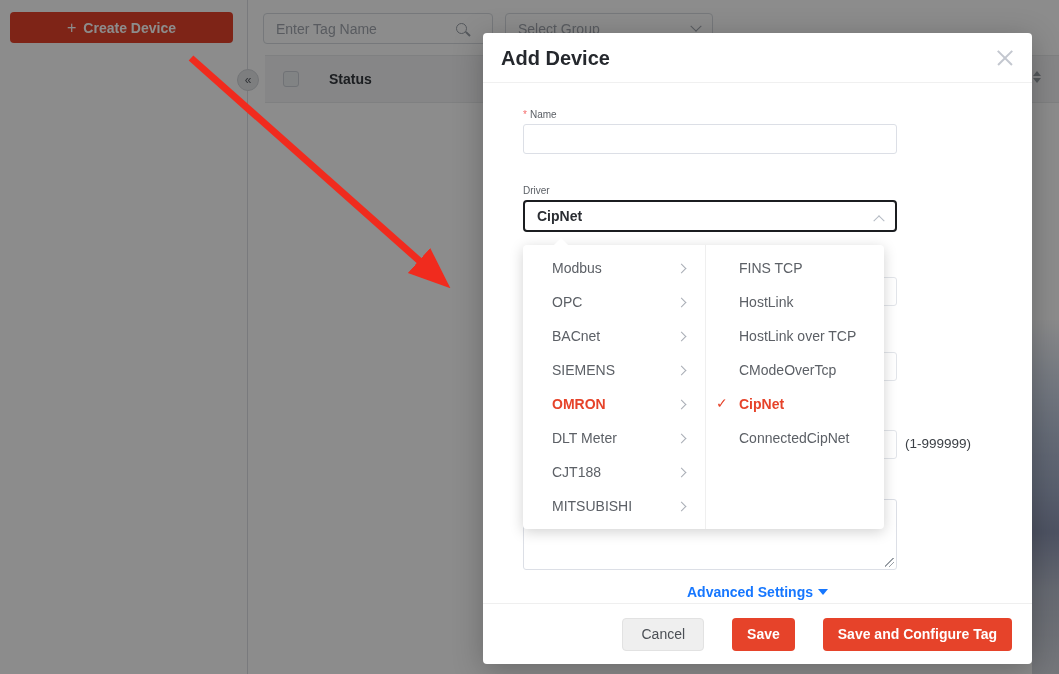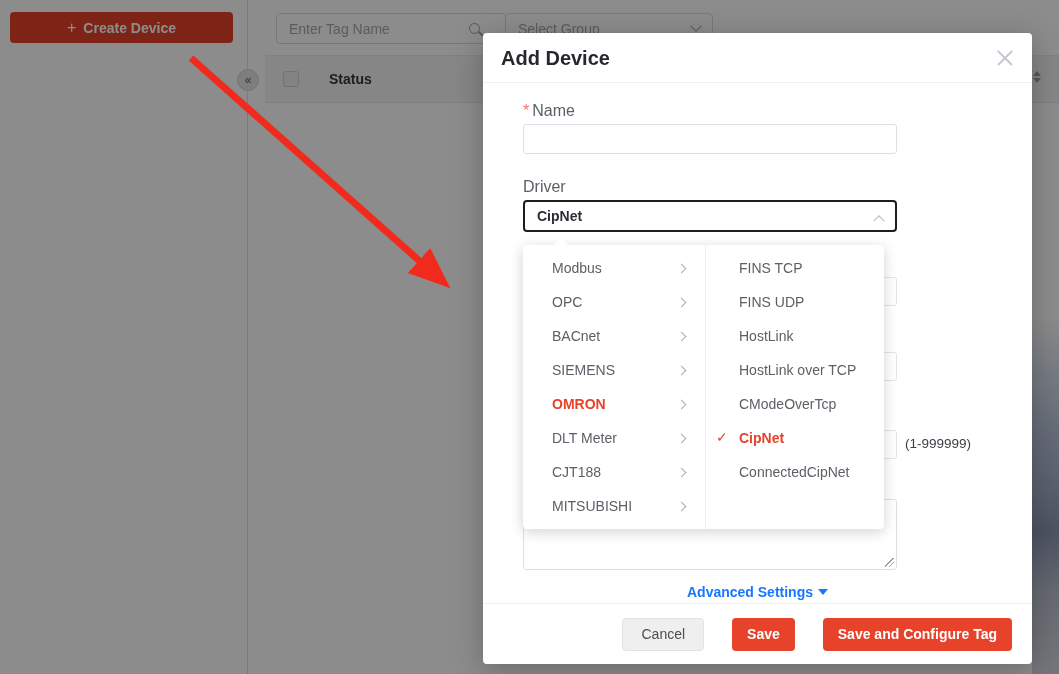--- a/index.html
+++ b/index.html
@@ -8,21 +8,21 @@
   .screen { position:relative; width:1059px; height:674px; background:#ffffff; overflow:hidden; }
 
   
   .left-panel { position:absolute; left:0; top:0; width:248px; height:674px; background:#fff; border-right:1px solid #dcdfe3; z-index:1; }
   .create-device-btn { position:absolute; left:10px; top:12px; width:223px; height:31px; background:#e6432a; border-radius:4px;
     color:#fff; font-size:14px; font-weight:bold; display:flex; align-items:center; justify-content:center; gap:7px; cursor:pointer; }
   .create-device-btn .plus { font-weight:normal; font-size:16px; line-height:1; }
 
   .toolbar-input { position:absolute; top:13px; height:31px; background:#fff; border:1px solid #d7dbe0; border-radius:4px;
     font-size:14px; color:#9aa0a8; display:flex; align-items:center; padding:0 12px; z-index:1; }
-  .tag-search { left:276px; width:230px; }
+  .tag-search { left:263px; width:230px; }
   .tag-search input { border:none; outline:none; width:180px; font-size:14px; font-family:inherit; color:#606266; background:transparent; }
   .tag-search input::placeholder { color:#a2a7af; }
   .group-select { left:505px; width:208px; justify-content:space-between; color:#a2a7af; }
 
   .search-icon { position:relative; width:11px; height:11px; border:1.7px solid #9aa0a8; border-radius:50%; display:inline-block; }
   .search-icon::after { content:""; position:absolute; width:6px; height:1.7px; background:#9aa0a8; transform:rotate(45deg); right:-5px; bottom:-2px; }
 
   .chev { display:inline-block; width:8px; height:8px; border-right:1.7px solid currentColor; border-bottom:1.7px solid currentColor; }
   .chev.down { transform:rotate(45deg) translate(-2px,-2px); }
   .chev.up   { transform:rotate(-135deg) translate(-2px,-2px); }
@@ -49,21 +49,21 @@
   
   .modal { position:absolute; left:483px; top:33px; width:549px; height:631px; background:#fff; border-radius:4px;
     box-shadow:0 6px 30px rgba(0,0,0,0.25); z-index:10; }
   .modal-header { position:relative; height:50px; border-bottom:1px solid #f0f0f0; }
   .modal-title { position:absolute; left:18px; top:0; line-height:50px; font-size:20px; font-weight:bold; color:#25282d; }
   .close-icon { position:absolute; right:18px; top:16px; width:18px; height:18px; cursor:pointer; }
   .close-icon::before,.close-icon::after { content:""; position:absolute; left:-1px; top:8px; width:20px; height:1.6px; background:#c3c7cf; }
   .close-icon::before { transform:rotate(45deg); }
   .close-icon::after  { transform:rotate(-45deg); }
 
-  .form-label { position:absolute; left:40px; font-size:16px; color:#5c6066; }
+  .form-label { position:absolute; left:40px; font-size:10px; color:#5c6066;margin-top:7px; }
   .req { color:#f56c6c; margin-right:3px; }
   .text-input { position:absolute; left:40px; width:374px; height:30px; border:1px solid #dcdfe6; border-radius:3px;
     background:#fff; font-size:14px; font-family:inherit; color:#303133; padding:0 11px; outline:none; }
   .lbl-name { top:69px; }
   .inp-name { top:91px; }
   .lbl-driver { top:145px; }
 
   .driver-select { position:absolute; left:40px; top:167px; width:374px; height:32px; border:2px solid #1b1d20; border-radius:4px;
     background:#fff; display:flex; align-items:center; justify-content:space-between; padding:0 12px; cursor:pointer; }
   .driver-select .val { font-size:14px; font-weight:bold; color:#2a2d32; }
@@ -204,23 +204,20 @@
         <div class="menu-item">
             <span>MITSUBISHI</span>
             <span class="chev right"></span>
           </div>
       </div>
       <div class="menu-col right">
         <div class="menu-item">
             <span>FINS TCP</span>
           </div>
         <div class="menu-item">
-            <span>FINS UDP</span>
-          </div>
-        <div class="menu-item">
             <span>HostLink</span>
           </div>
         <div class="menu-item">
             <span>HostLink over TCP</span>
           </div>
         <div class="menu-item">
             <span>CModeOverTcp</span>
           </div>
         <div class="menu-item selected">
           <span class="check-icon">✓</span>

